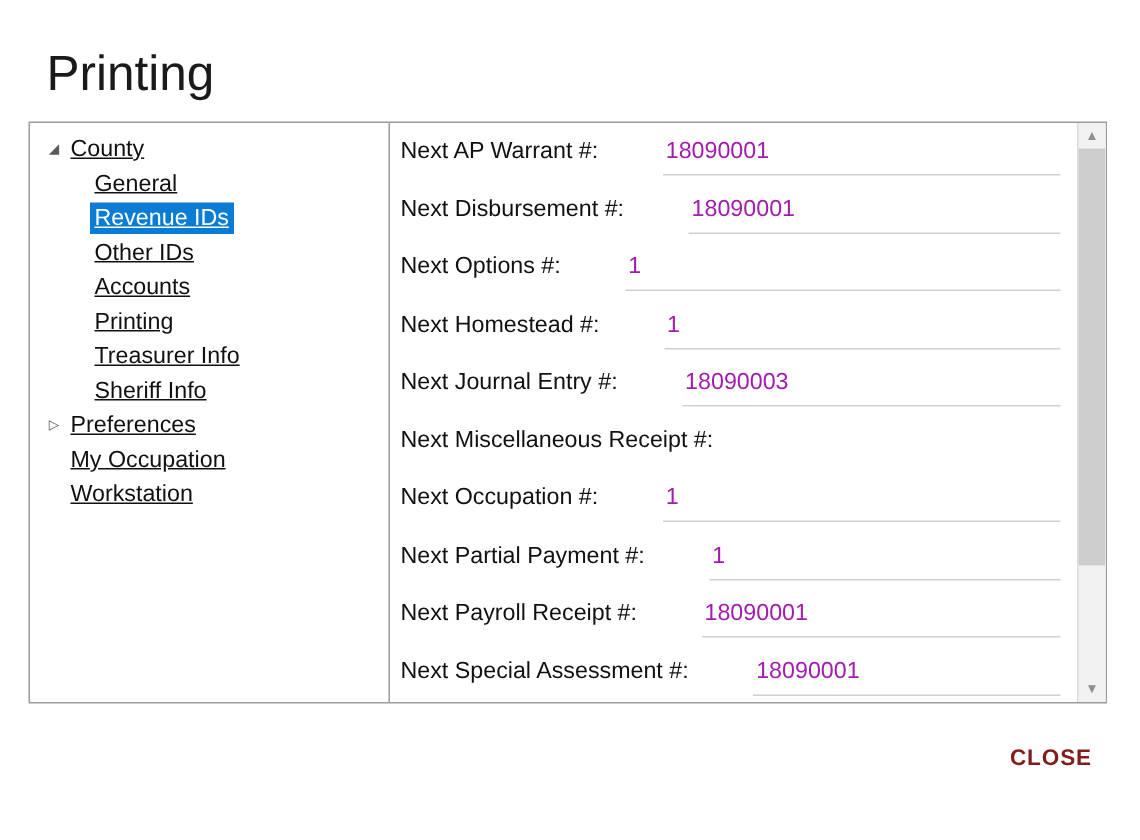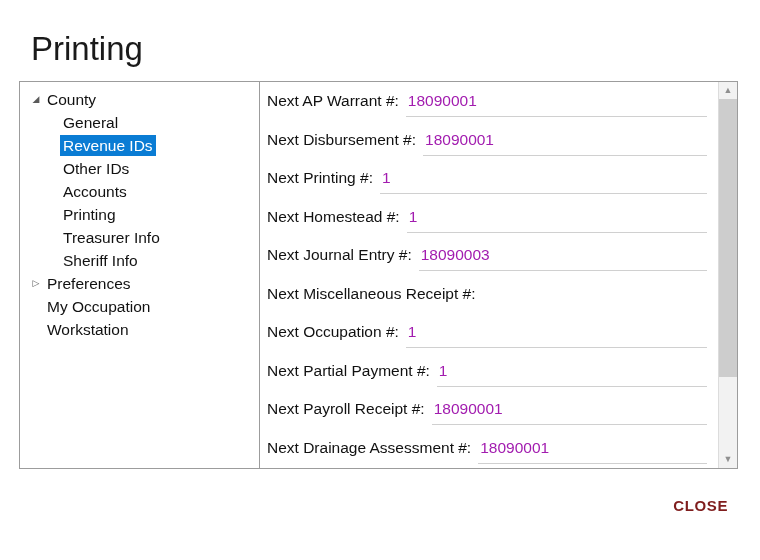--- a/index.html
+++ b/index.html
@@ -72,20 +72,21 @@
     font-size: 9px;
     line-height: 1;
     color: #5a5a5a;
   }
   .expander.spacer { color: transparent; }
   .tree-label {
     font-size: 15.5px;
     color: #111111;
     line-height: 21px;
     padding: 0 3px;
+    text-decoration: underline;
   }
   .tree-node.selected .tree-label {
     background: #0a7cd4;
     color: #ffffff;
   }
 
   
   .form-pane {
     position: relative;
     flex: 1 1 auto;
@@ -101,20 +102,21 @@
     overflow: hidden;
     padding-top: 6px;
     box-sizing: border-box;
   }
   .form-row {
     display: flex;
     align-items: baseline;
     height: 38.5px;
     padding: 0 11px 0 7px;
     box-sizing: border-box;
+    gap: 36px;
   }
   .form-label {
     font-size: 15.5px;
     color: #111111;
     white-space: nowrap;
     padding-right: 7px;
     line-height: 26px;
   }
   .form-input {
     flex: 1 1 auto;
@@ -247,21 +249,21 @@
     <div class="form-scroll-area">
         <div class="form-row">
           <span class="form-label">Next AP Warrant #:</span>
           <input class="form-input" type="text" value="18090001" style="">
         </div>
         <div class="form-row">
           <span class="form-label">Next Disbursement #:</span>
           <input class="form-input" type="text" value="18090001" style="">
         </div>
         <div class="form-row">
-          <span class="form-label">Next Printing #:</span>
+          <span class="form-label">Next Options #:</span>
           <input class="form-input" type="text" value="1" style="">
         </div>
         <div class="form-row">
           <span class="form-label">Next Homestead #:</span>
           <input class="form-input" type="text" value="1" style="">
         </div>
         <div class="form-row">
           <span class="form-label">Next Journal Entry #:</span>
           <input class="form-input" type="text" value="18090003" style="">
         </div>
@@ -274,21 +276,21 @@
         </div>
         <div class="form-row">
           <span class="form-label">Next Partial Payment #:</span>
           <input class="form-input" type="text" value="1" style="">
         </div>
         <div class="form-row">
           <span class="form-label">Next Payroll Receipt #:</span>
           <input class="form-input" type="text" value="18090001" style="">
         </div>
         <div class="form-row">
-          <span class="form-label">Next Drainage Assessment #:</span>
+          <span class="form-label">Next Special Assessment #:</span>
           <input class="form-input" type="text" value="18090001" style="">
         </div>
       </div>
 
     <div class="vscrollbar">
       <div class="scroll-arrow up">▲</div>
       <div class="scroll-thumb"></div>
       <div class="scroll-arrow down">▼</div>
     </div>
   </div>

